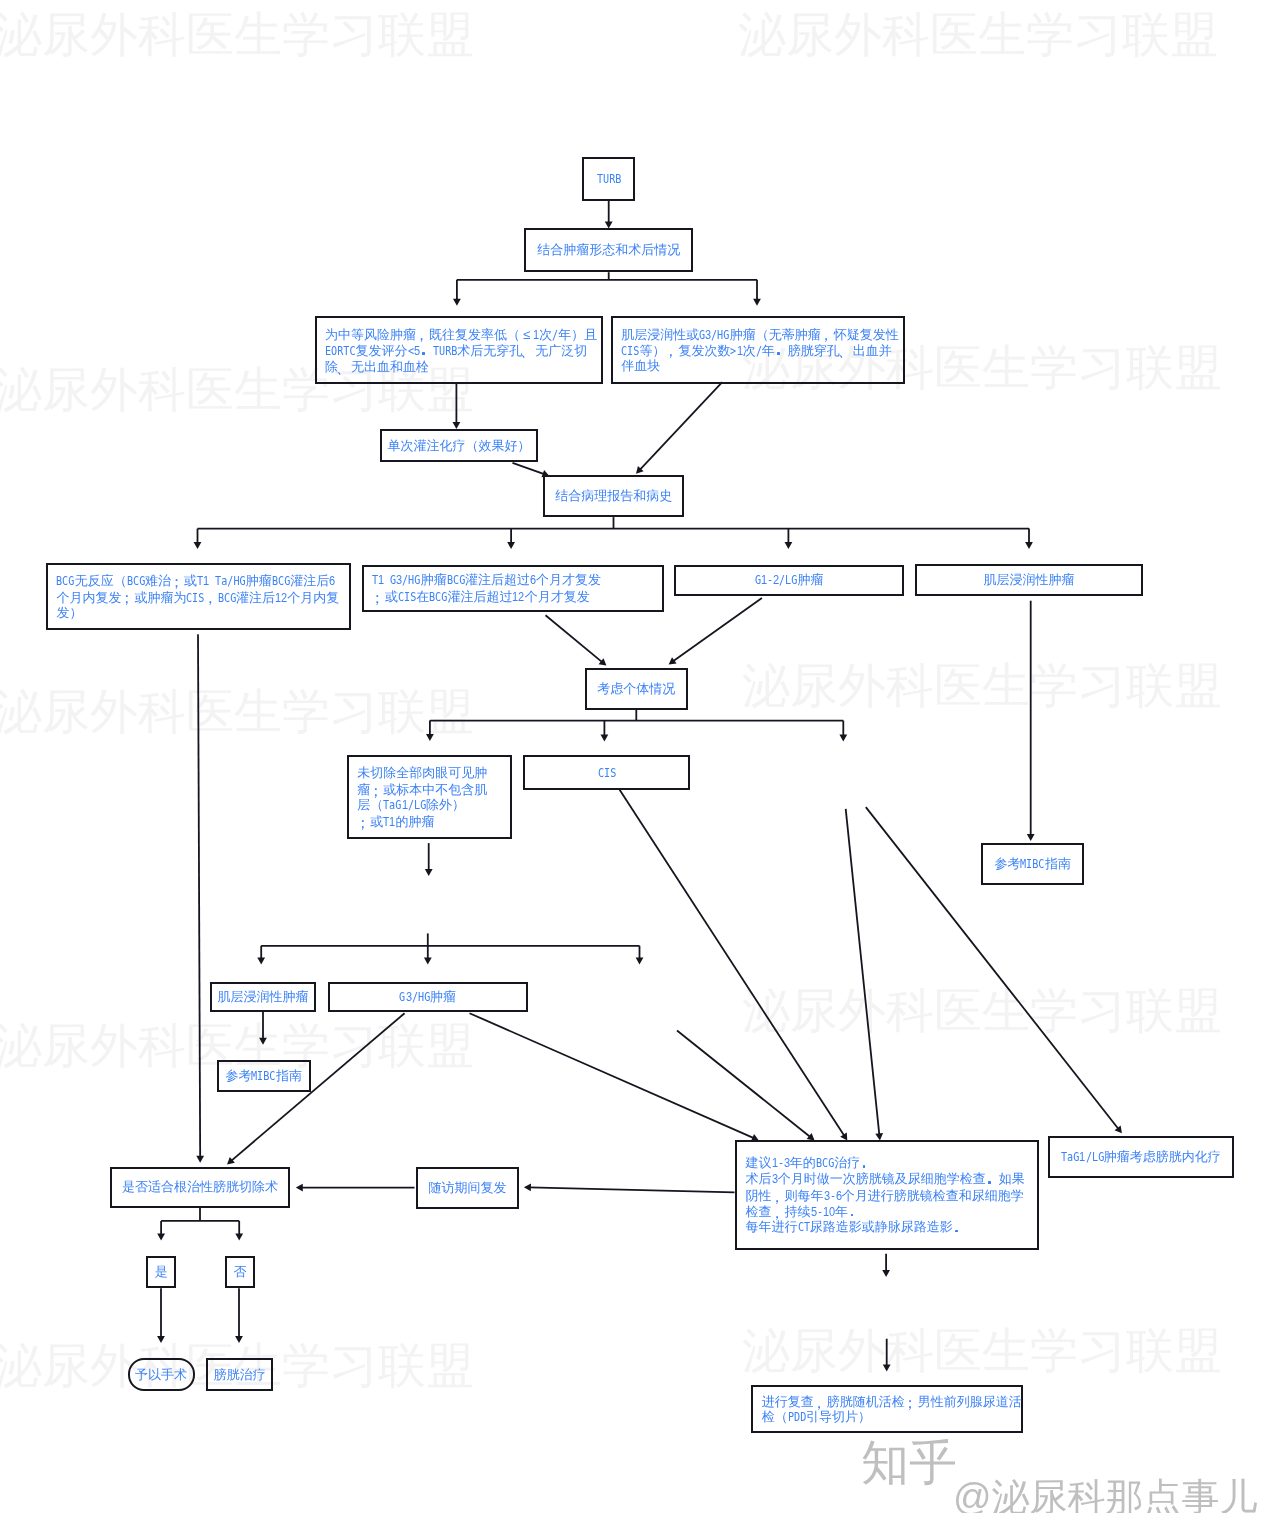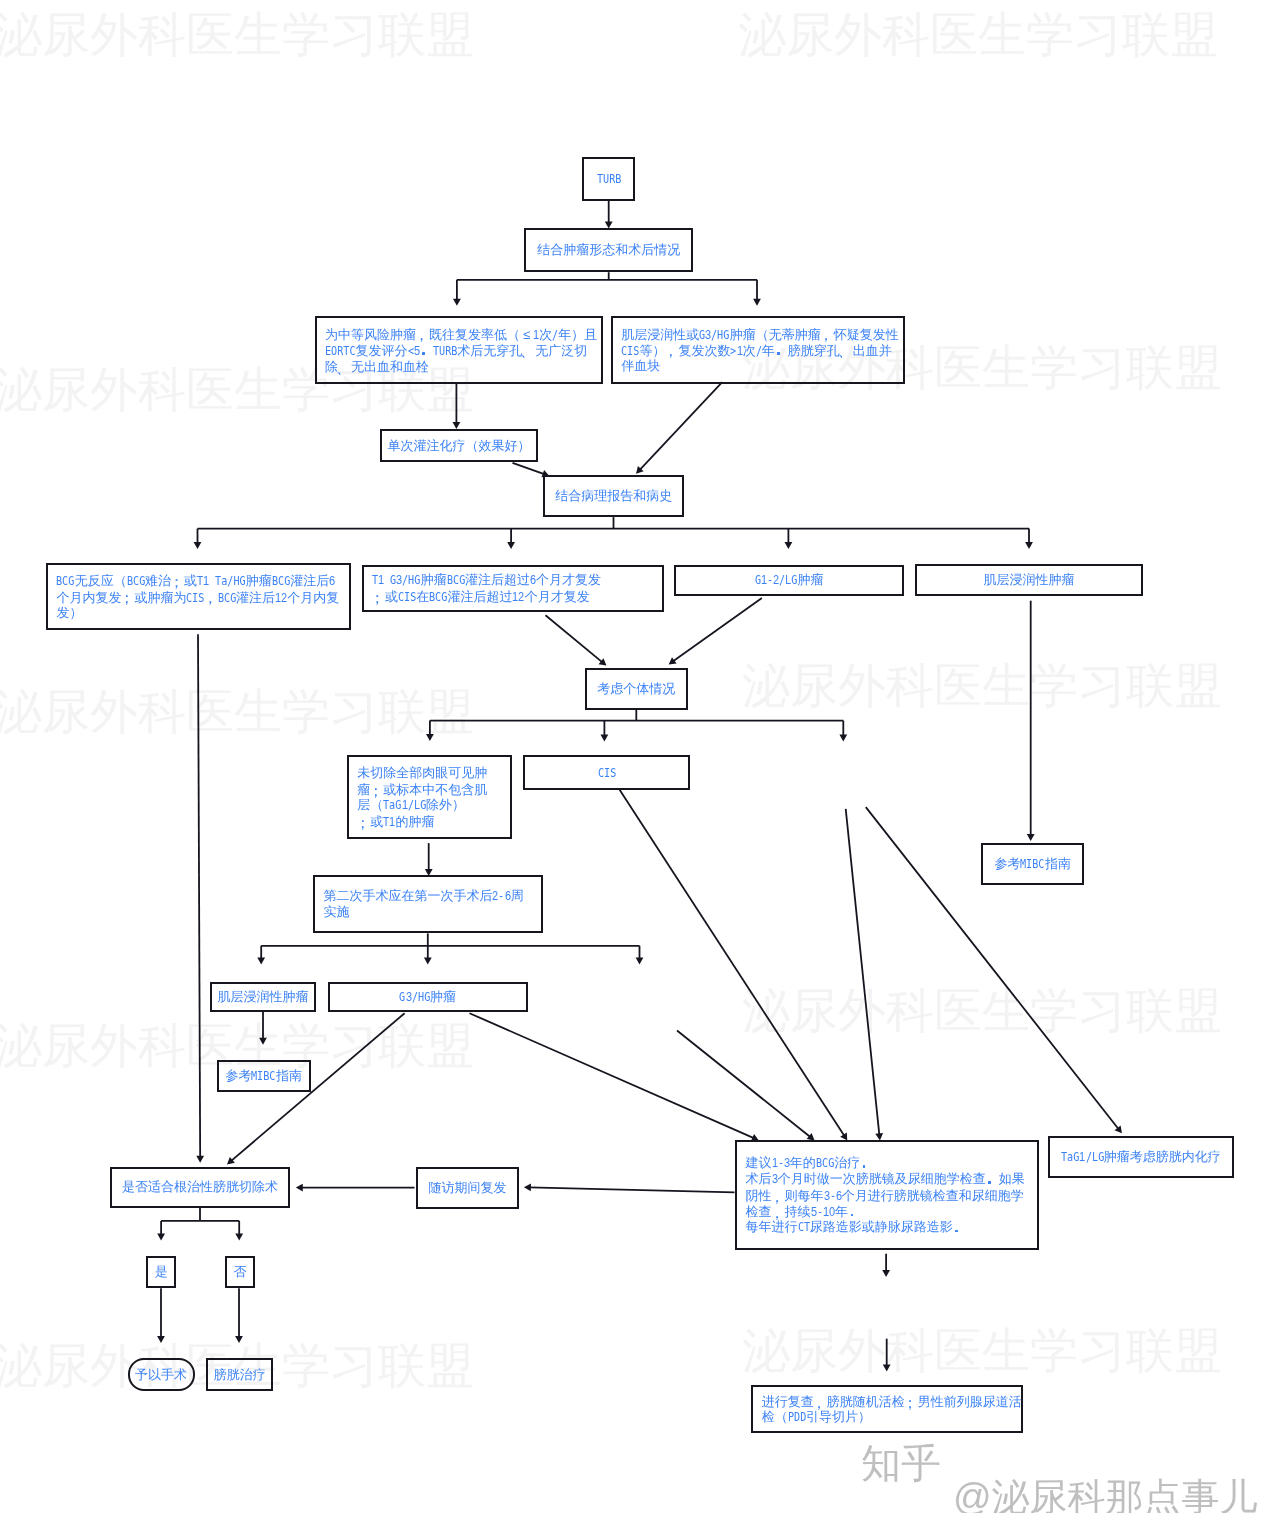--- a/index.html
+++ b/index.html
@@ -298,26 +298,20 @@
       <div class="node ctr" style="left: 523px; top: 755.2px; width: 167.4px; height: 34.9px;">
         <div class="nt">
           <i><span class="lat" style="width:18.30px"><u>CIS</u></span></i>
         </div>
       </div>
       <div class="node ctr" style="left: 981.2px; top: 843.3px; width: 103px; height: 41.8px;">
         <div class="nt">
           <i>参考<span class="lat" style="width:24.40px"><u>MIBC</u></span>指南</i>
         </div>
       </div>
-      <div class="node lft" style="left: 313px; top: 874.8px; width: 229.5px; height: 58.6px;">
-        <div class="nt">
-          <i>第二次手术应在第一次手术后<span class="num" style="width:6.10px"><u>2</u></span><span class="lat" style="width:6.10px"><u>-</u></span><span class="num" style="width:6.10px"><u>6</u></span>周</i>
-          <i>实施</i>
-        </div>
-      </div>
       <div class="node ctr" style="left: 209.8px; top: 982px; width: 106.6px; height: 29.8px;">
         <div class="nt">
           <i>肌层浸润性肿瘤</i>
         </div>
       </div>
       <div class="node ctr" style="left: 327.5px; top: 981.5px; width: 200.3px; height: 30.5px;">
         <div class="nt">
           <i><span class="lat" style="width:6.10px"><u>G</u></span><span class="num" style="width:6.10px"><u>3</u></span><span class="lat" style="width:18.30px"><u>/HG</u></span>肿瘤</i>
         </div>
       </div>
@@ -371,16 +365,16 @@
         </div>
       </div>
       <div class="node lft" style="left: 751.3px; top: 1384.9px; width: 271.5px; height: 48.6px;">
         <div class="nt">
           <i>进行复查<span class="pnc">，</span>膀胱随机活检<span class="pnc">；</span>男性前列腺尿道活</i>
           <i>检（<span class="lat" style="width:18.30px"><u>PDD</u></span>引导切片）</i>
         </div>
       </div>
     </div>
   <div id="footer">
-      <span class="fl" style="position: absolute; left: 861px; top: 1443px; font-size: 40px; line-height: 40px; color: rgb(191, 191, 191);">知乎</span>
+      <span class="fl" style="position: absolute; left: 861px; top: 1443px; font-size: 48px; line-height: 40px; color: rgb(191, 191, 191);">知乎</span>
       <span class="fh" style="position: absolute; left: 953px; top: 1480px; font-size: 38px; line-height: 35.5px; color: rgb(191, 191, 191);">@泌尿科那点事儿</span>
     </div>
 </div>
 
 </body></html>

